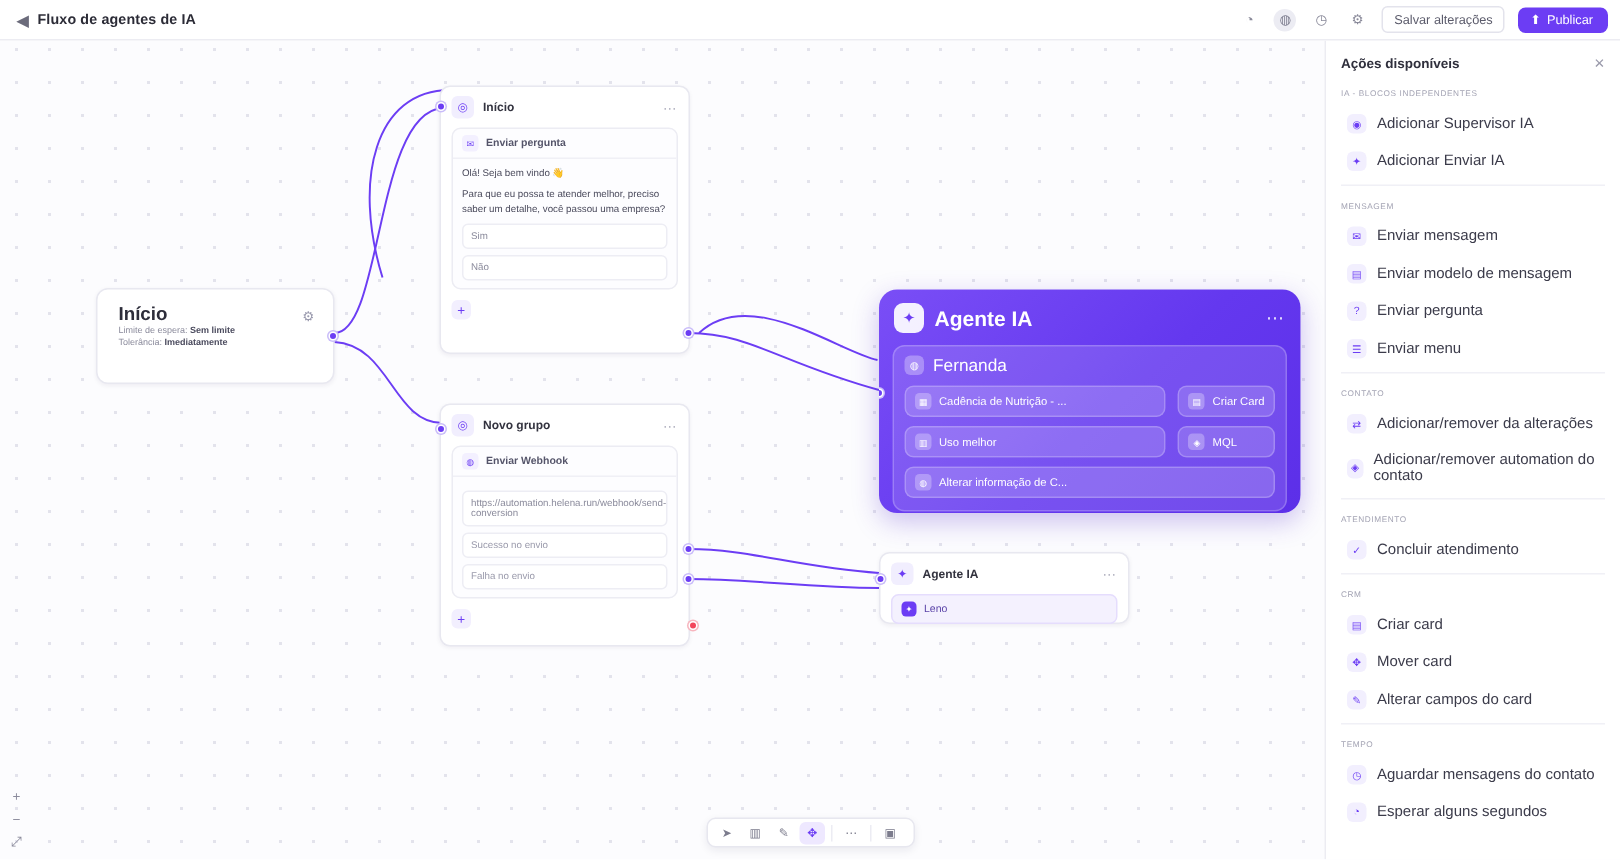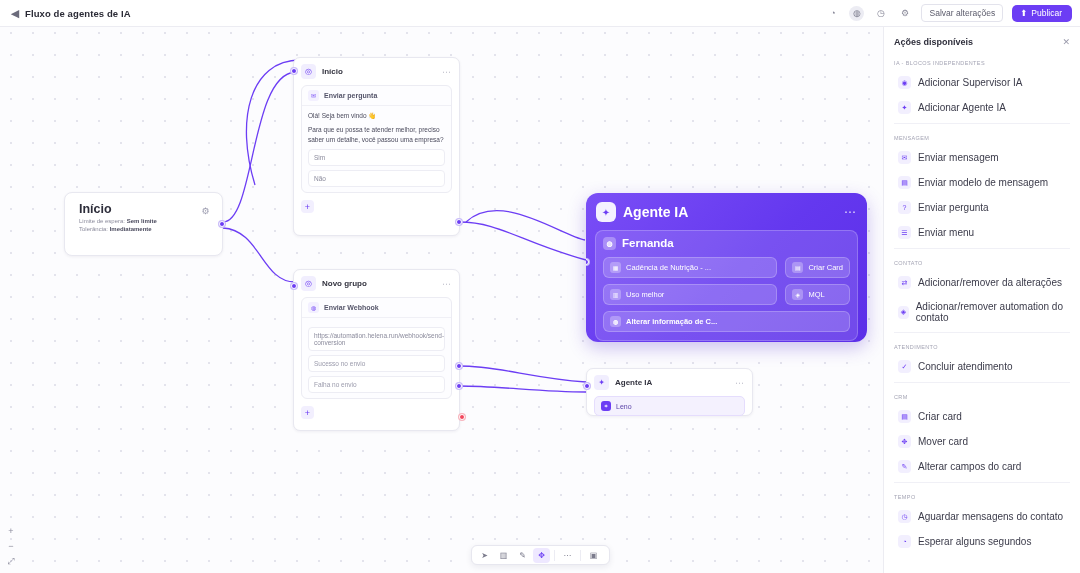--- a/index.html
+++ b/index.html
@@ -110,30 +110,30 @@
     background:linear-gradient(135deg,#7a4ef6 0%,#6438ef 55%,#5c2fe8 100%);
     border-radius:12px; border:none;
     box-shadow:0 6px 18px rgba(80,40,200,.28);
     overflow:hidden;
   }
   #node-agente .ag-head { display:flex; align-items:center; gap:7px; padding:9px 10px 0 10px;}
   #node-agente .ag-ico { width:20px;height:20px;border-radius:6px;background:rgba(255,255,255,.92); color:#6c3df4; display:flex;align-items:center;justify-content:center;font-size:10px;}
   #node-agente .ag-title { font-size:14px; font-weight:700; color:#fff; }
   #node-agente .ag-dots { margin-left:auto; color:rgba(255,255,255,.85); font-size:12px; letter-spacing:1px; cursor:pointer;}
   .ag-panel { margin:8px 9px 0 9px; background:rgba(255,255,255,.13); border:1px solid rgba(255,255,255,.22); border-radius:8px; padding:6px 7px 8px 7px;}
-  .ag-name { display:flex; align-items:flex-start; gap:6px; font-size:11.5px; font-weight:700; color:#fff; margin-bottom:7px;}
+  .ag-name { display:flex; align-items:flex-end; gap:6px; font-size:11.5px; font-weight:400; color:#fff; margin-bottom:7px;}
   .ag-name .chip-ic { width:13px;height:13px;border-radius:4px;background:rgba(255,255,255,.3);display:flex;align-items:center;justify-content:center;font-size:7px;}
   .ag-grid { display:grid; grid-template-columns:1fr; gap:6px 8px;}
   .ag-chip {
     background:rgba(255,255,255,.16); border:1px solid rgba(255,255,255,.22);
     border-radius:6px; padding:4px 6px; font-size:7.5px; color:#fff;
     display:flex; align-items:center; gap:5px; white-space:nowrap; overflow:hidden;
   }
   .ag-chip .ic { width:11px;height:11px;border-radius:3px;background:rgba(255,255,255,.28);display:flex;align-items:center;justify-content:center;font-size:6px;}
-  .ag-chip.full { grid-column:1 / span 2;font-weight:bold; }
+  .ag-chip.full { grid-column:1 / span 2; }
 
   
   #node-agente2 { left:586px; top:368px; width:167px; height:48px; }
   #node-agente2 .leno {
     margin:0 7px 7px 7px; background:#f4f1fe; border:1px solid #e5ddfd;
     border-radius:5px; padding:4px 6px; font-size:7px; color:#5b44a8;
     display:flex; align-items:center; gap:5px;
   }
   #node-agente2 .leno .ic { width:10px;height:10px;border-radius:3px;background:#6c3df4;color:#fff;display:flex;align-items:center;justify-content:center;font-size:5.5px;}
 
@@ -350,21 +350,21 @@
       <span class="pn-close">✕</span>
     </div>
 
     <div class="pn-sec">IA - Blocos independentes</div>
     <div class="pn-item">
       <span class="pn-ic">◉</span>
       <span class="pn-lbl">Adicionar Supervisor IA</span>
     </div>
     <div class="pn-item">
       <span class="pn-ic">✦</span>
-      <span class="pn-lbl">Adicionar Agente IA</span>
+      <span class="pn-lbl">Adicionar Enviar IA</span>
     </div>
     <div class="pn-div"></div>
 
     <div class="pn-sec">Mensagem</div>
     <div class="pn-item">
       <span class="pn-ic">✉</span>
       <span class="pn-lbl">Enviar mensagem</span>
     </div>
     <div class="pn-item">
       <span class="pn-ic">▤</span>

